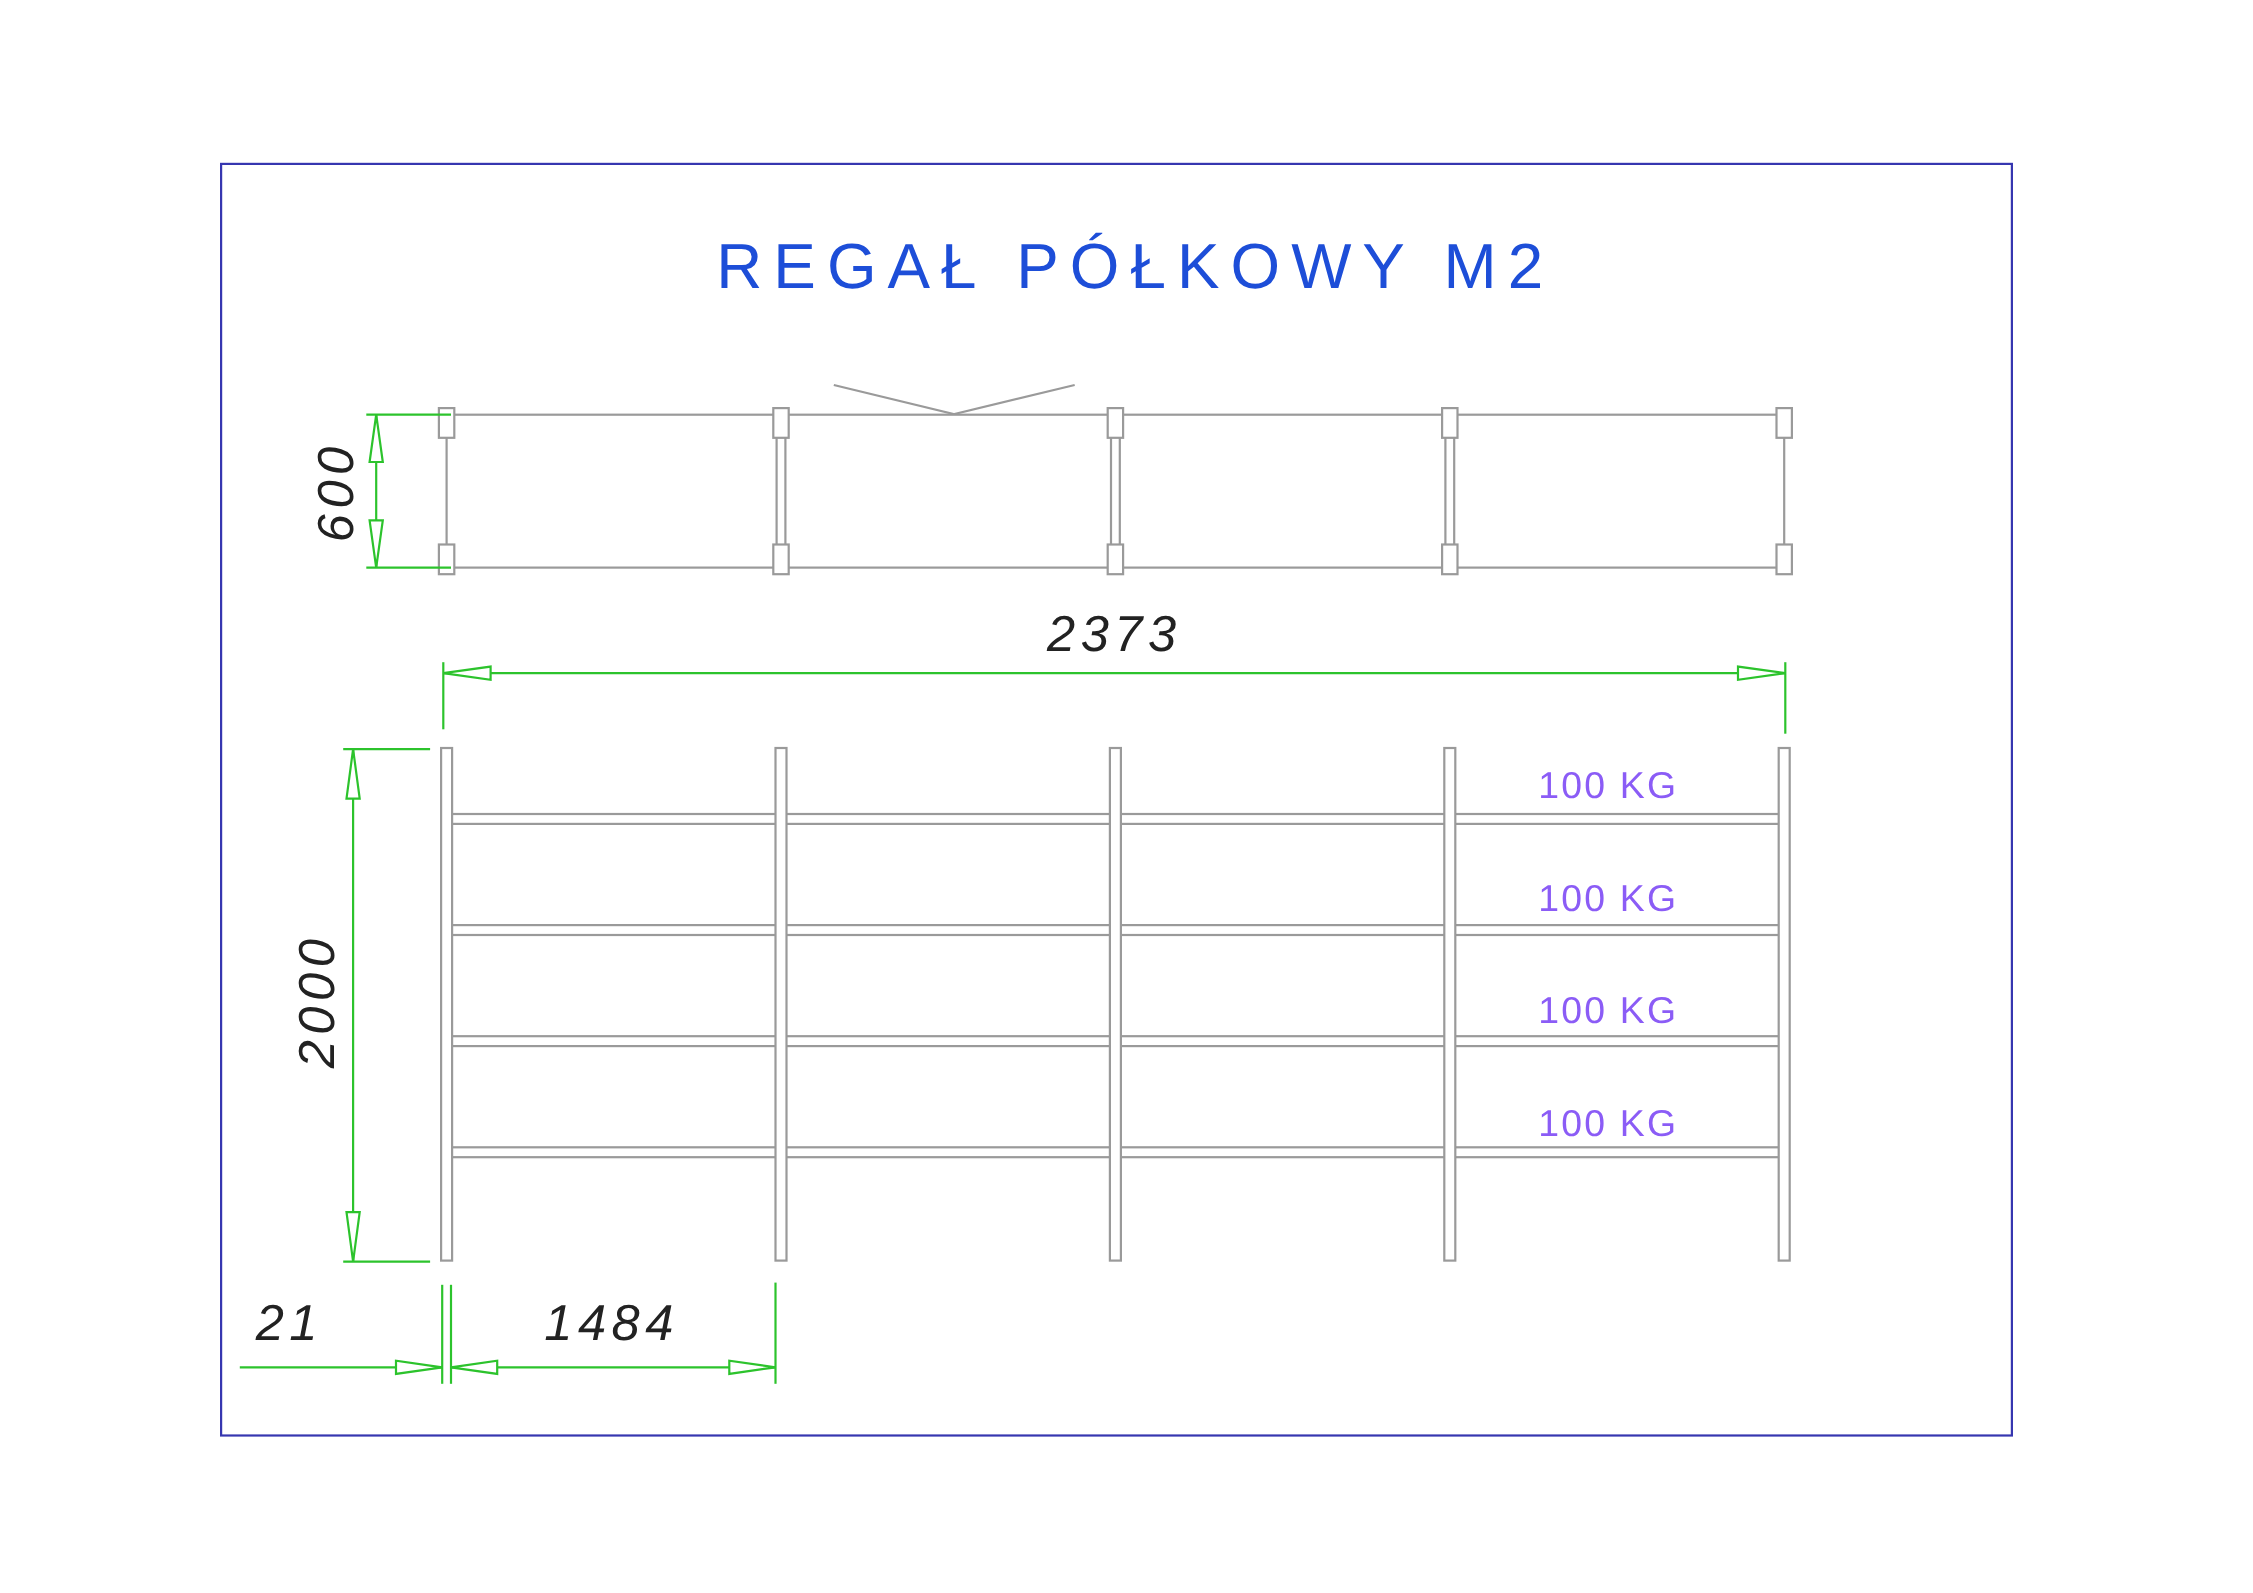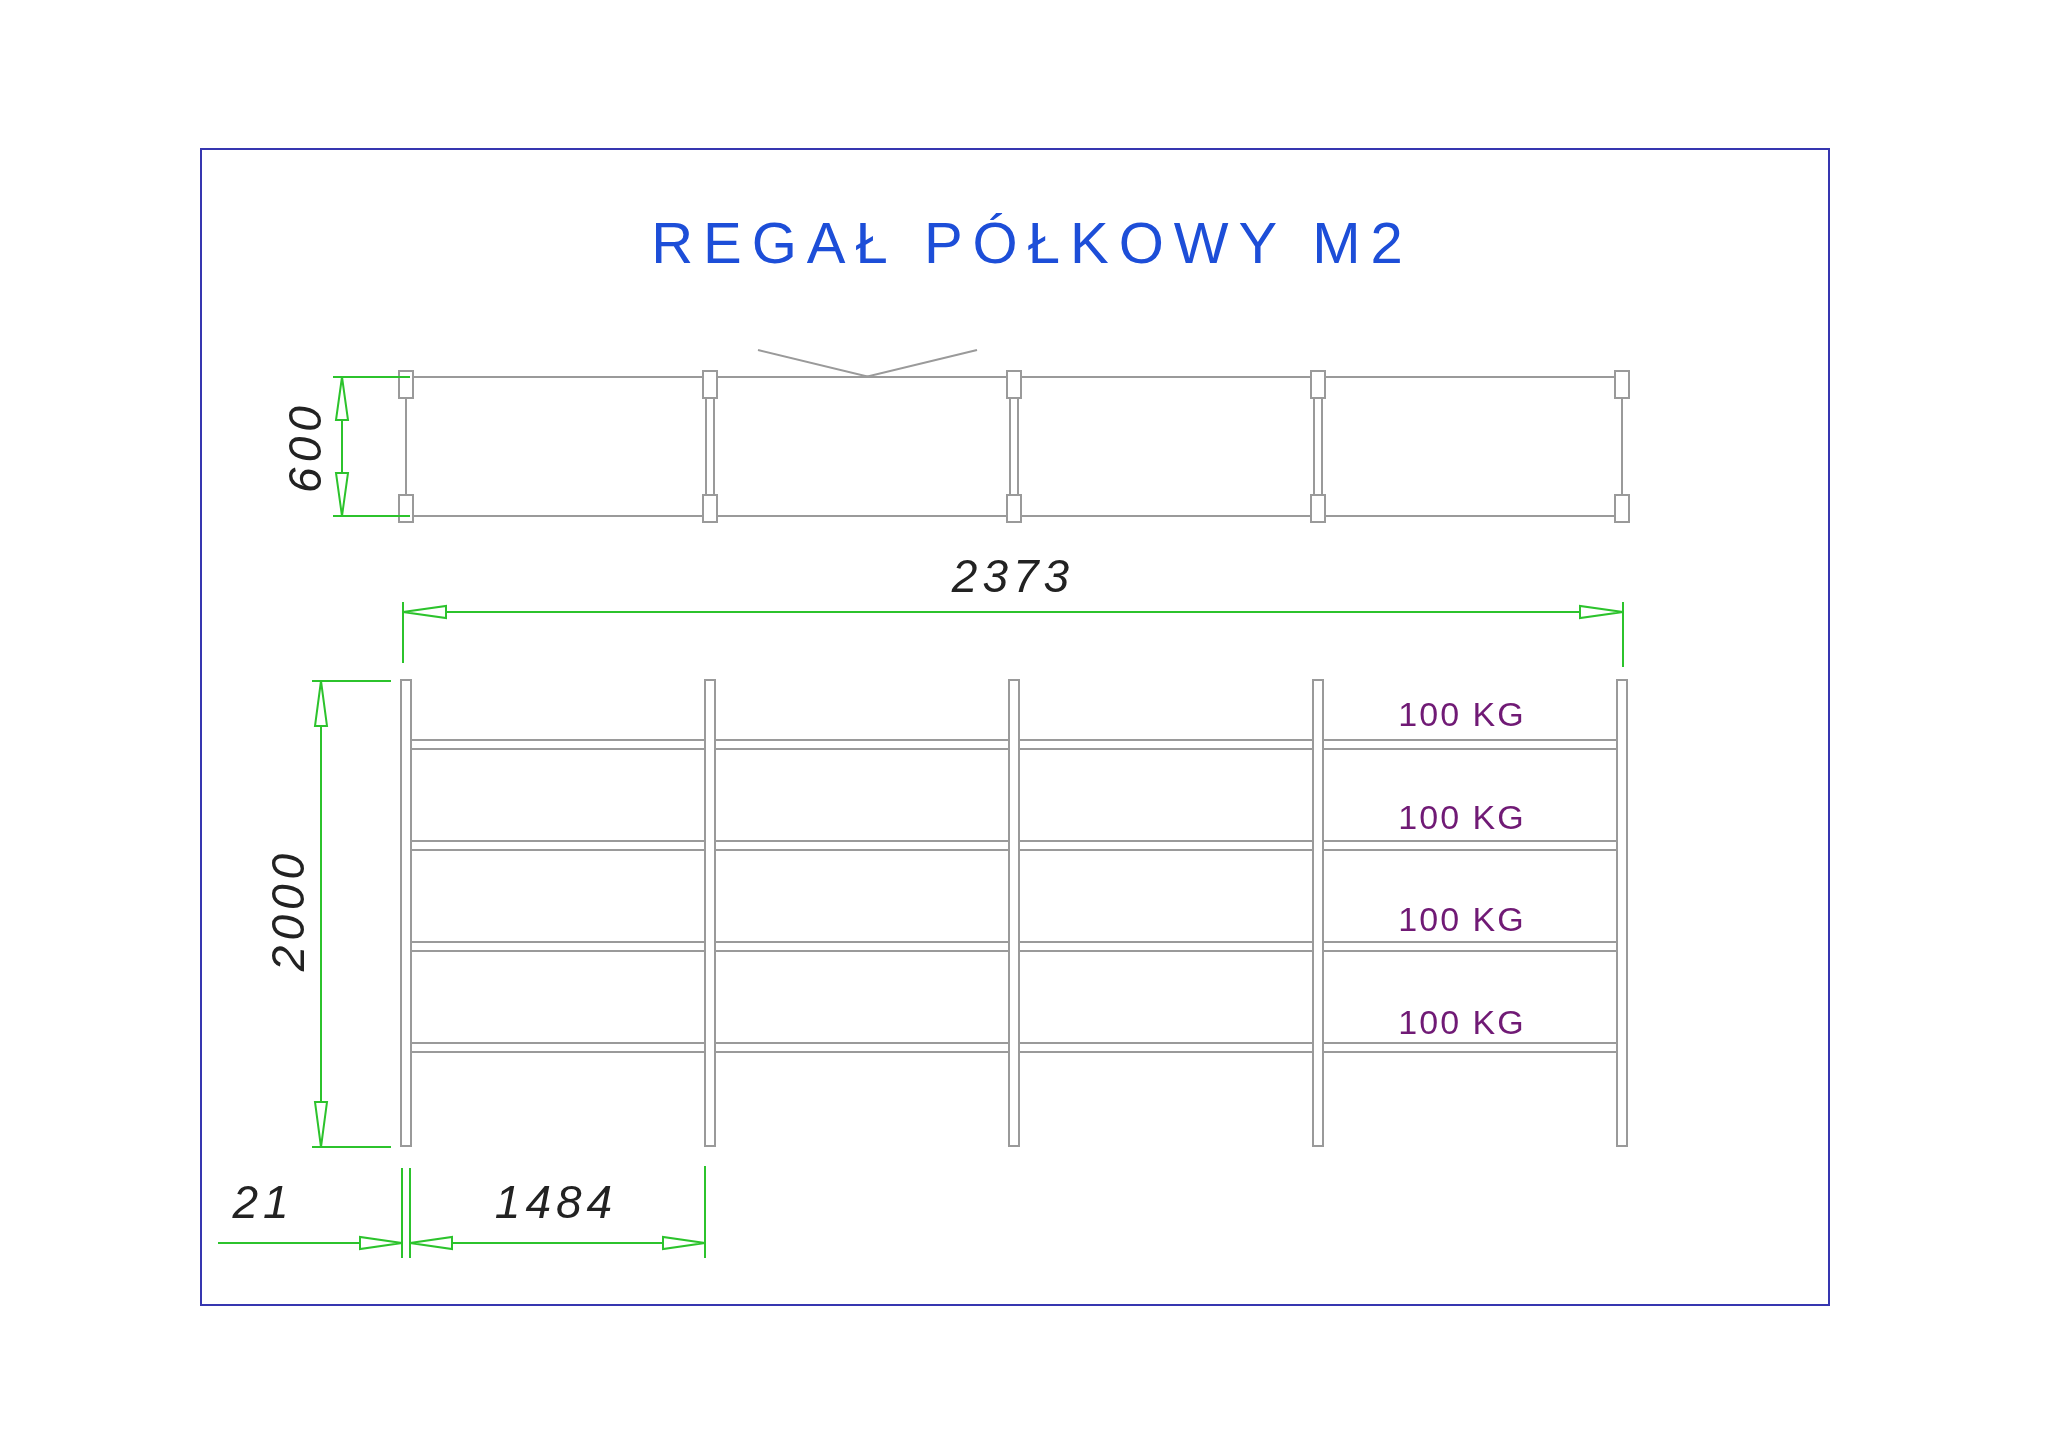--- a/index.html
+++ b/index.html
@@ -30,21 +30,21 @@
     color:#222222;
     font-size:46px;line-height:1;
     font-style:italic;
     letter-spacing:5px;
     white-space:nowrap;
     transform:translate(-50%,-50%);
   }
   .dimtext.vert{transform:translate(-50%,-50%) rotate(-90deg);}
   .load{
     position:absolute;
-    color:#701a75;
+    color:#8b5cf6;
     font-size:34px;line-height:1;letter-spacing:2px;
     white-space:nowrap;
     transform:translate(-50%,-50%);
   }
 </style>
 </head>
 <body>
 
 <div class="sheet">
 

